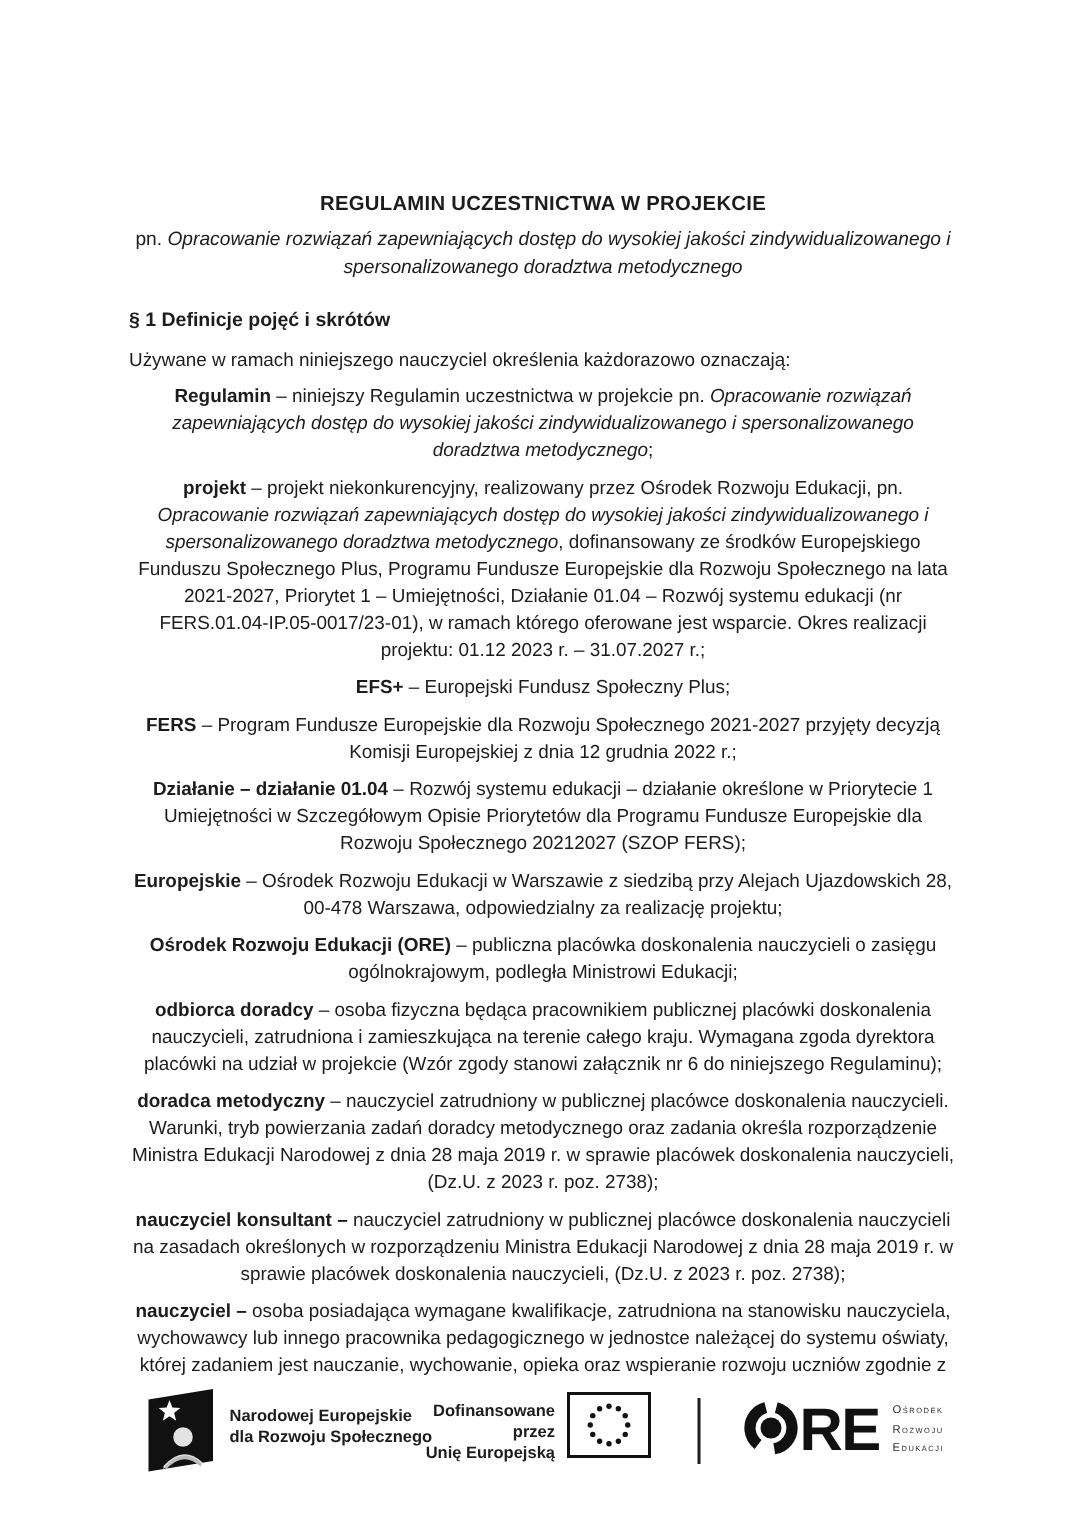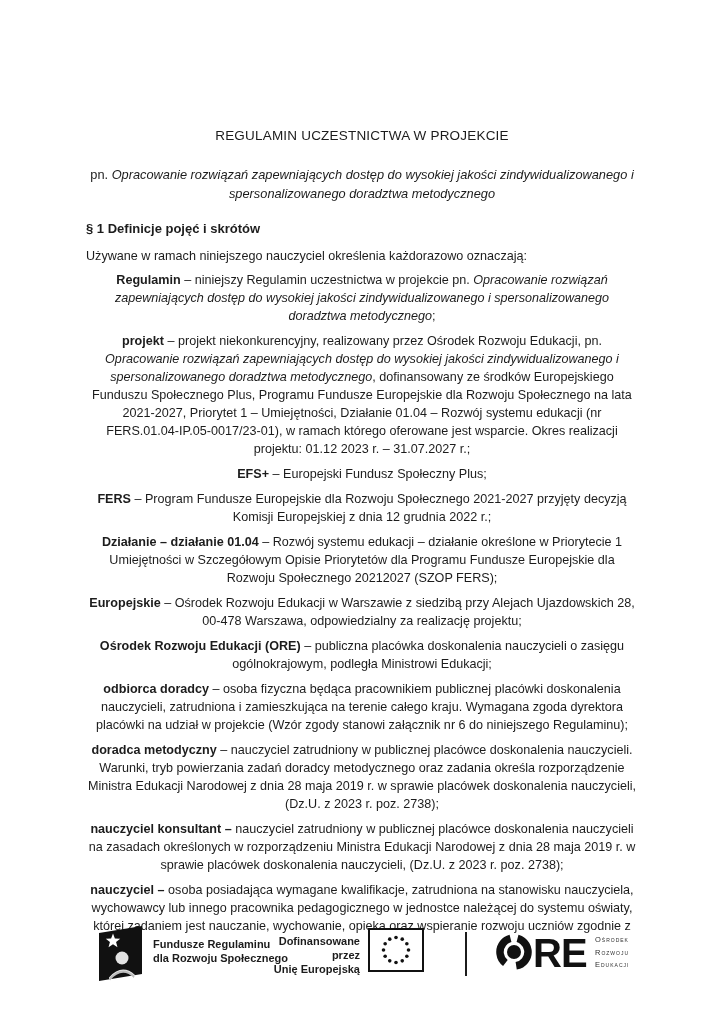--- a/index.html
+++ b/index.html
@@ -10,24 +10,24 @@
     font-family:"Liberation Sans",sans-serif;
     color:#1c1c1c;
     overflow:hidden;
   }
   .content{
     position:absolute;
     left:86px;top:127px;
     width:552px;
   }
   .doc-title{
-    font-size:13.5px;font-weight:normal;
+    font-size:13.5px;font-weight:bold;
     text-align:center;
     line-height:18px;
-    margin:0 0 20px 0;
+    margin:0 0 4px 0;
     letter-spacing:.2px;
   }
   .doc-subtitle{
     font-size:12.8px;
     text-align:center;
     line-height:19px;
     margin:0 0 17px 0;
   }
   .doc-subtitle .i{font-style:italic;}
   .section-heading{
@@ -48,21 +48,21 @@
   .para .i{font-style:italic;}
 
   .footer{
     position:absolute;left:0;top:920px;width:724px;height:75px;
   }
   .fe-group{position:absolute;left:96px;top:4px;display:flex;}
   .fe-text{
     margin:13px 0 0 9px;
     font-size:11px;font-weight:bold;line-height:14px;
   }
-  .eu-group{position:absolute;left:248px;top:14px;display:flex;}
+  .eu-group{position:absolute;left:258px;top:14px;display:flex;}
   .eu-text{
     width:112px;text-align:right;
     font-size:11px;font-weight:bold;line-height:14px;
   }
   .eu-flag{margin:-6px 0 0 8px;}
   .footer-divider{
     position:absolute;left:465px;top:12px;
     width:2px;height:44px;background:#1c1c1c;
   }
   .ore-group{position:absolute;left:496px;top:10px;display:flex;}
@@ -110,21 +110,21 @@
       <span>
         <svg width="48" height="58" viewBox="0 0 48 58" aria-hidden="true">
           <path d="M3,9 L46,2 L46,50 L3,57 Z" fill="#111111"></path>
           <path transform="translate(17,17) scale(0.95)" fill="#ffffff" d="M0,-8 L2,-2.75 L7.6,-2.5 L3.23,1.05 L4.7,6.5 L0,3.4 L-4.7,6.5 L-3.23,1.05 L-7.6,-2.5 L-2,-2.75 Z"></path>
           <circle cx="26" cy="34" r="6.5" fill="#e3e3e3"></circle>
           <path d="M13,55.4 Q26,41 39,53.2 L39,51 Q26,39 13,53.4 Z" fill="#e3e3e3"></path>
           <path d="M14,56.4 Q26,42.5 38,54.0 L38,51.2 Q26,40.5 14,53.6 Z" fill="#bdbdbd"></path>
         </svg>
       </span>
       <div class="fe-text">
-        <div>Fundusze Regulaminu</div>
+        <div>Narodowej Europejskie</div>
         <div>dla Rozwoju Społecznego</div>
       </div>
     </div>
 
     <div class="eu-group">
       <div class="eu-text">
         <div>Dofinansowane przez</div>
         <div>Unię Europejską</div>
       </div>
       <span class="eu-flag">

